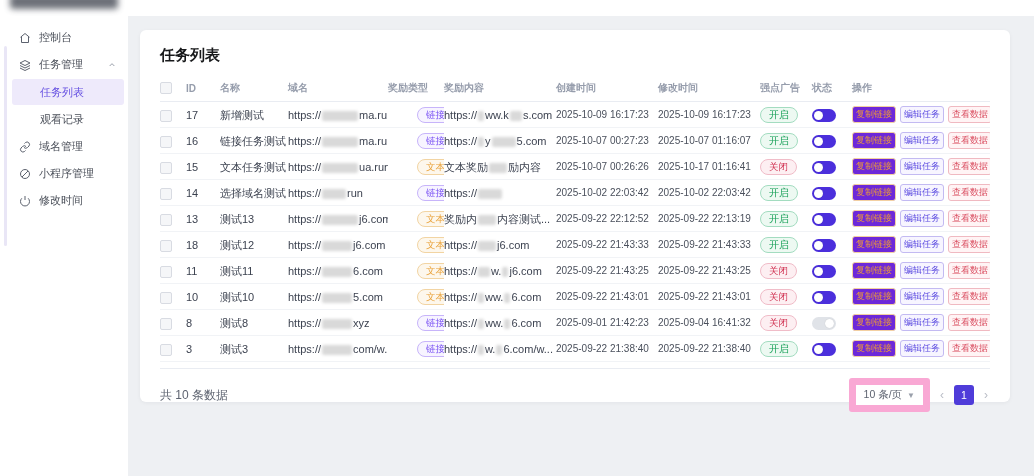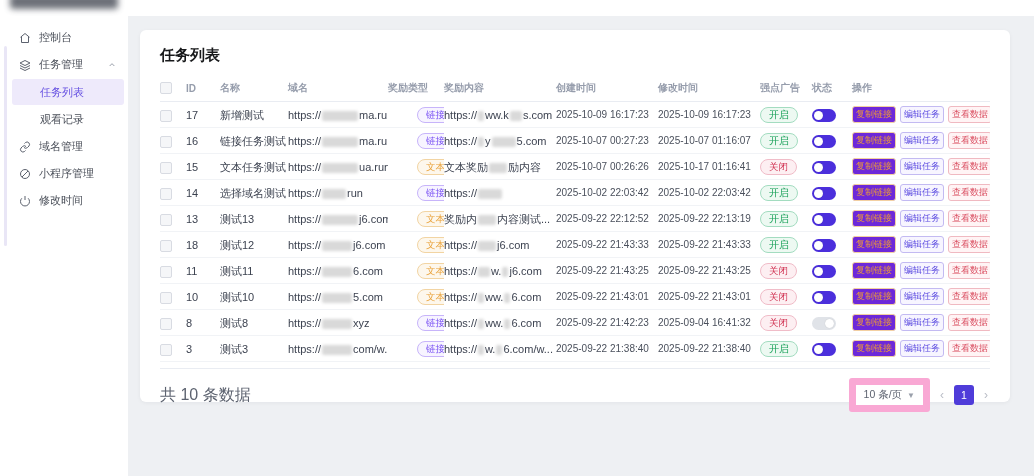--- a/index.html
+++ b/index.html
@@ -68,21 +68,21 @@
 
   .op-btn { display:inline-block; font-size:9px; padding:2px 3px; border-radius:3px; border:1px solid;
     margin-right:4px; cursor:pointer; background:#fff; font-family:inherit; line-height:11px; }
   .op-copy { color:#e8973d; border-color:#f3d0a2; background:#6d28d9; }
   .op-edit { color:#5a49e0; border-color:#c3baf2; background:#f7f5ff; }
   .op-view { color:#d94b5e; border-color:#f0b9c1; background:#fff4f5; }
 
   
   .tfoot { display:flex; justify-content:space-between; align-items:center;
     margin-top:6px; padding-top:9px; border-top:1px solid #e9ecf2; }
-  .total-text { font-size:16px; color:#5d6370; }
+  .total-text { font-size:12px; color:#5d6370; }
   .pager { display:flex; align-items:center; gap:8px; }
   .page-size { display:flex; align-items:center; gap:5px; border:7px solid #f9a8d4; border-radius:3px;
     padding:3px 8px; font-size:10.5px; color:#5d6370; cursor:pointer; background:#fff; }
   .page-size .dn { color:#9aa0ab; font-size:8px; }
   .pg-arrow { font-size:12px; color:#b9bdc6; cursor:pointer; padding:0 2px; background:none; border:none; font-family:inherit; }
   .pg-num { width:20px; height:20px; border-radius:3px; background:#4f3cd9; color:#fff; font-size:10.5px;
     display:inline-flex; align-items:center; justify-content:center; cursor:pointer; border:none; font-family:inherit; }
 
   svg { display:block; }
 </style>
@@ -293,21 +293,21 @@
           <td><span class="switch on"><span class="knob"></span></span></td>
           <td><button class="op-btn op-copy">复制链接</button><button class="op-btn op-edit">编辑任务</button><button class="op-btn op-view">查看数据</button></td>
         </tr>
         <tr>
           <td><span class="checkbox"></span></td>
           <td>8</td>
           <td>测试8</td>
           <td>https://<span class="blur-mask" style="width: 30px;"></span>xyz</td>
           <td><span class="badge badge-link">链接</span></td>
           <td>https://<span class="blur-mask" style="width: 6px;"></span>ww.<span class="blur-mask" style="width: 6px;"></span>6.com</td>
-          <td class="t-time">2025-09-22 21:42:23</td>
+          <td class="t-time">2025-09-01 21:42:23</td>
           <td class="t-time">2025-09-04 16:41:32</td>
           <td><span class="pill-off">关闭</span></td>
           <td><span class="switch off"><span class="knob"></span></span></td>
           <td><button class="op-btn op-copy">复制链接</button><button class="op-btn op-edit">编辑任务</button><button class="op-btn op-view">查看数据</button></td>
         </tr>
         <tr>
           <td><span class="checkbox"></span></td>
           <td>3</td>
           <td>测试3</td>
           <td>https://<span class="blur-mask" style="width: 30px;"></span>com/w...</td>

